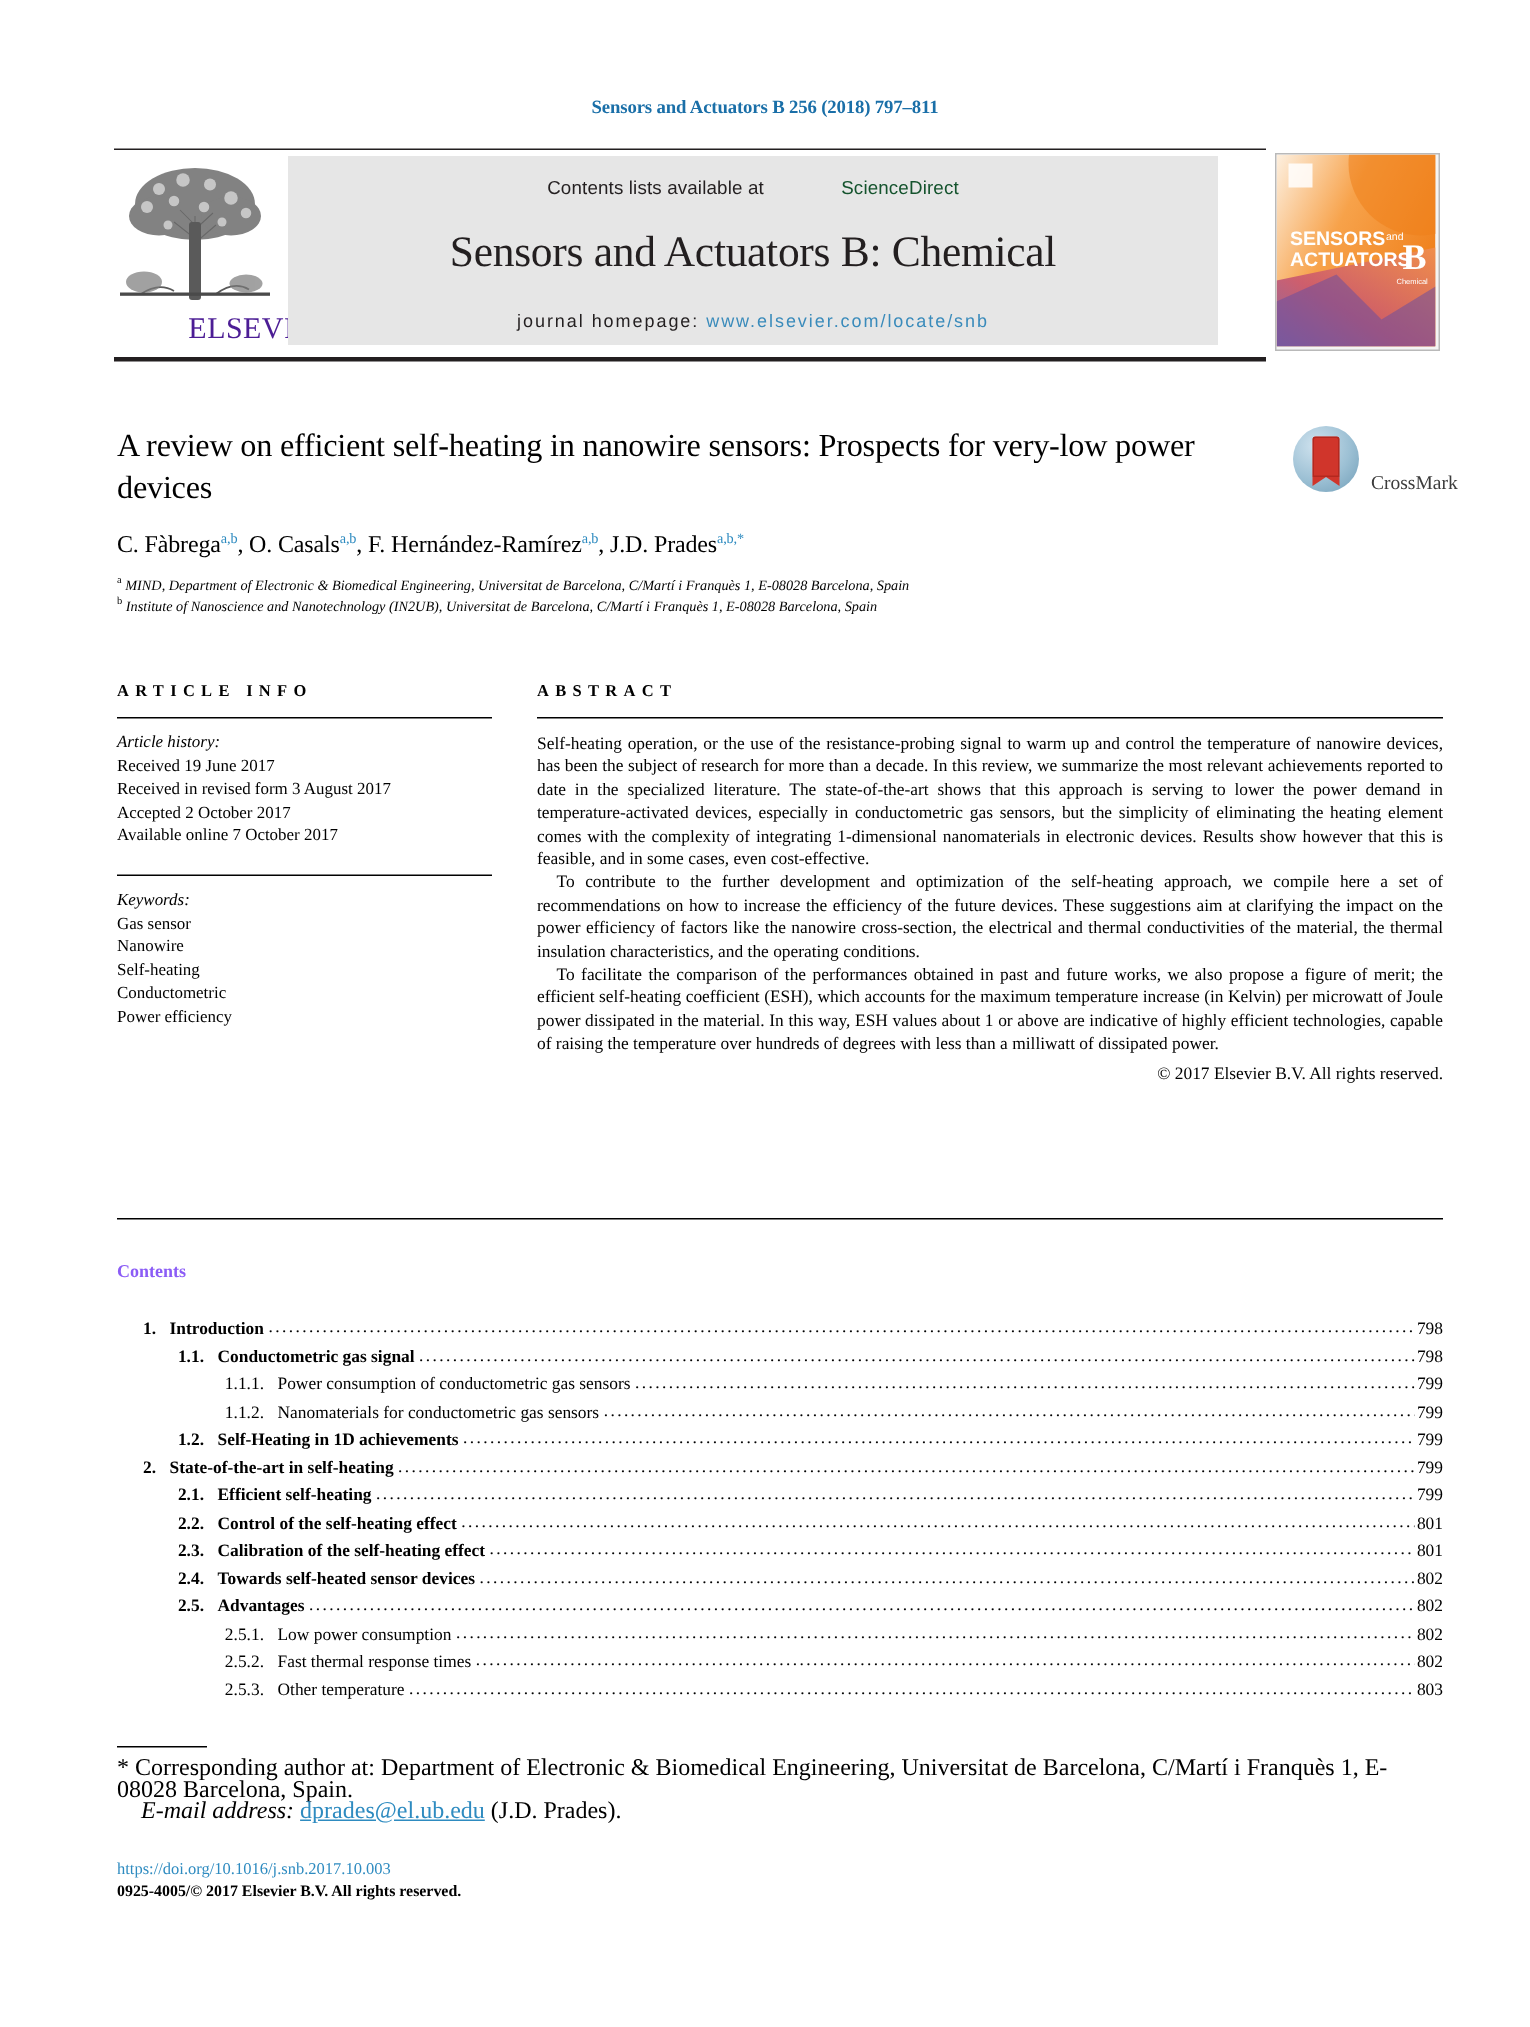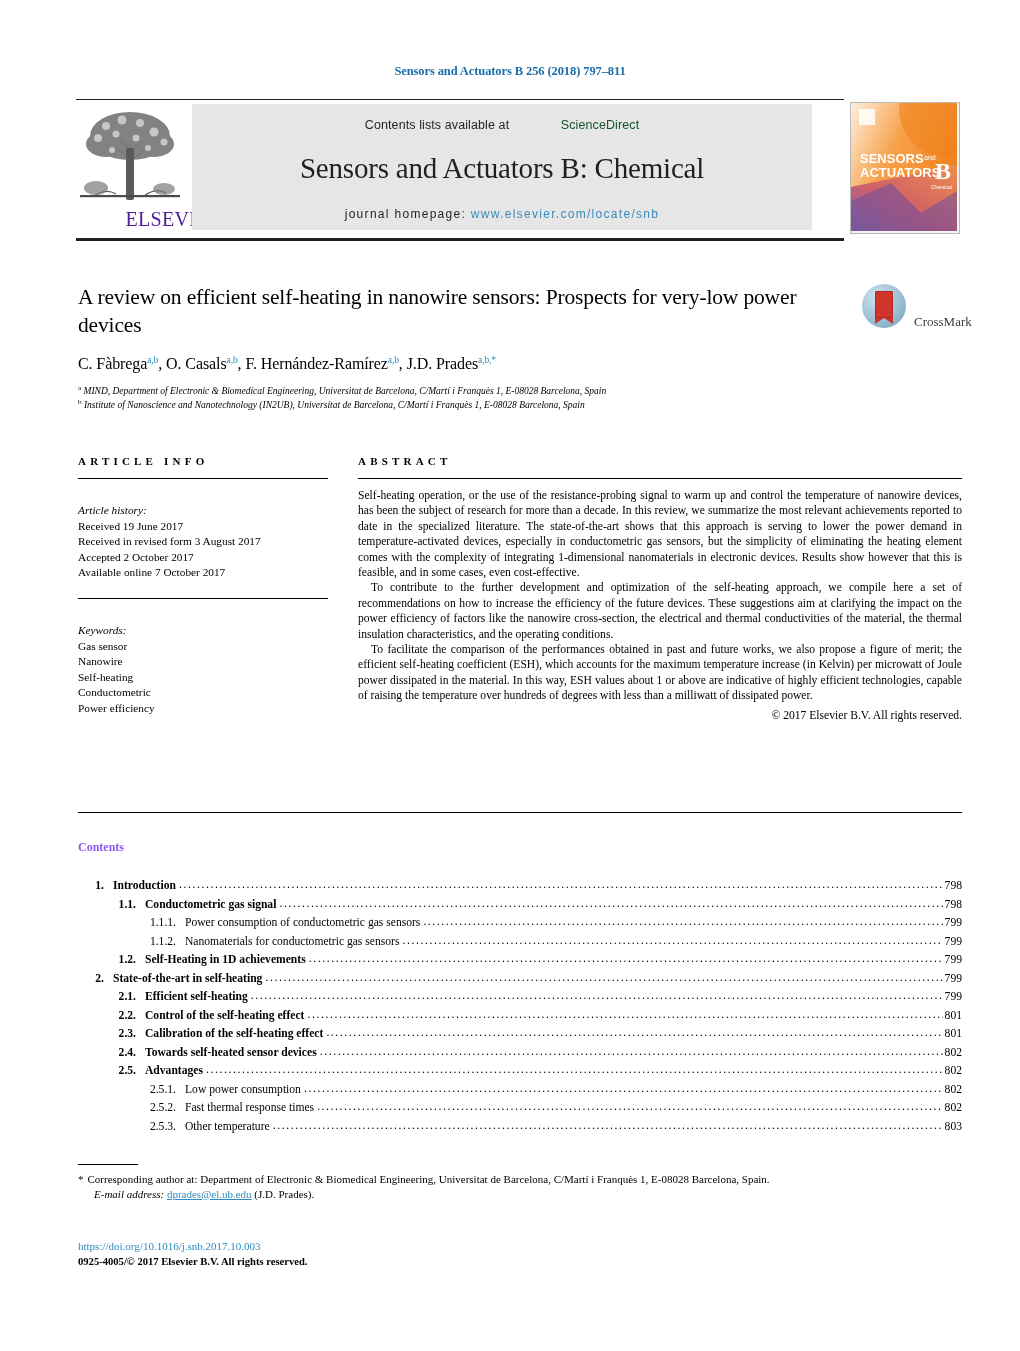--- a/index.html
+++ b/index.html
@@ -247,21 +247,21 @@
     font-size: 11px;
     letter-spacing: 4.2px;
     color: #000;
   }
   .hr-thin {
     height: 1px;
     background: #000;
     margin-top: 11px;
   }
   .info-group {
-    margin-top: 24px;
+    margin-top: 9px;
     font-family: "Liberation Serif", serif;
     font-size: 11.3px;
     line-height: 15.6px;
     color: #000;
   }
   .info-group .ital {
     font-style: italic;
   }
   .hr-thin.second {
     margin-top: 17px;
@@ -357,21 +357,21 @@
     width: 60px;
     height: 1px;
     background: #000;
   }
   .footnotes {
     position: absolute;
     top: 1172px;
     left: 78px;
     width: 884px;
     font-family: "Liberation Serif", serif;
-    font-size: 11px;
+    font-size: 16px;
     line-height: 14.5px;
     color: #000;
   }
   .footnotes .star {
     margin-right: 4px;
   }
   .foot-email {
     padding-left: 16px;
   }
   .foot-email .ital {

